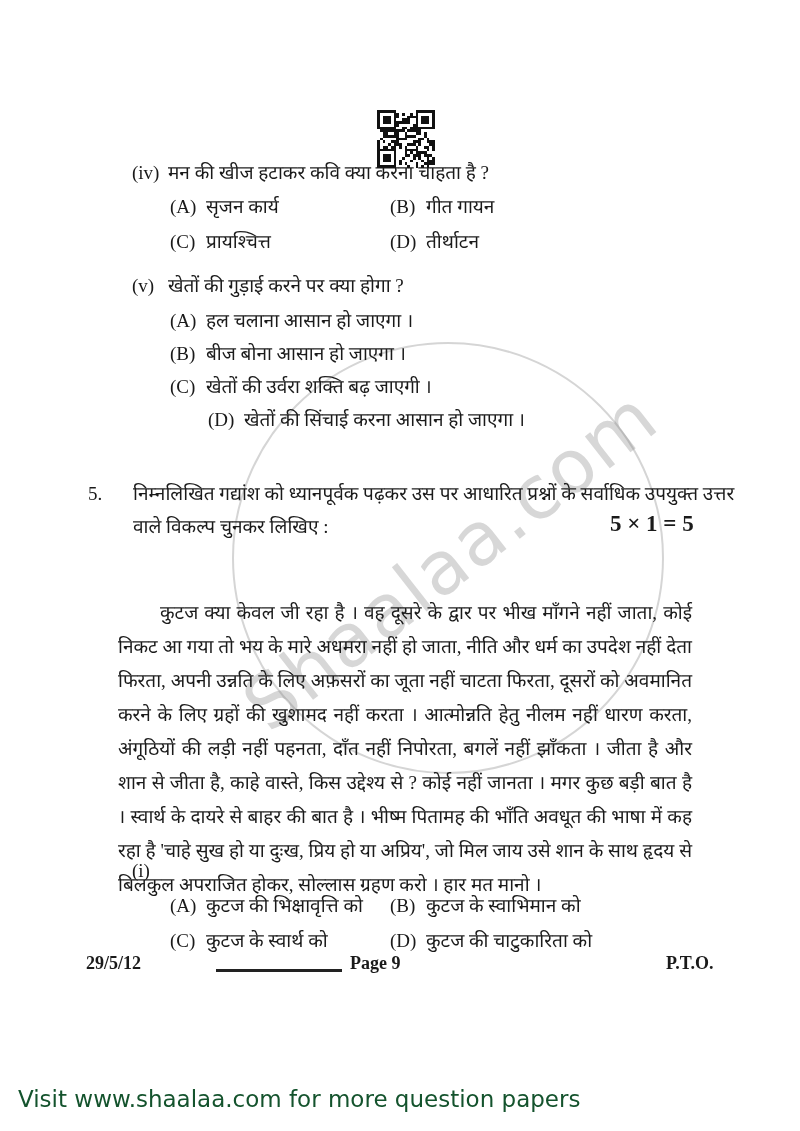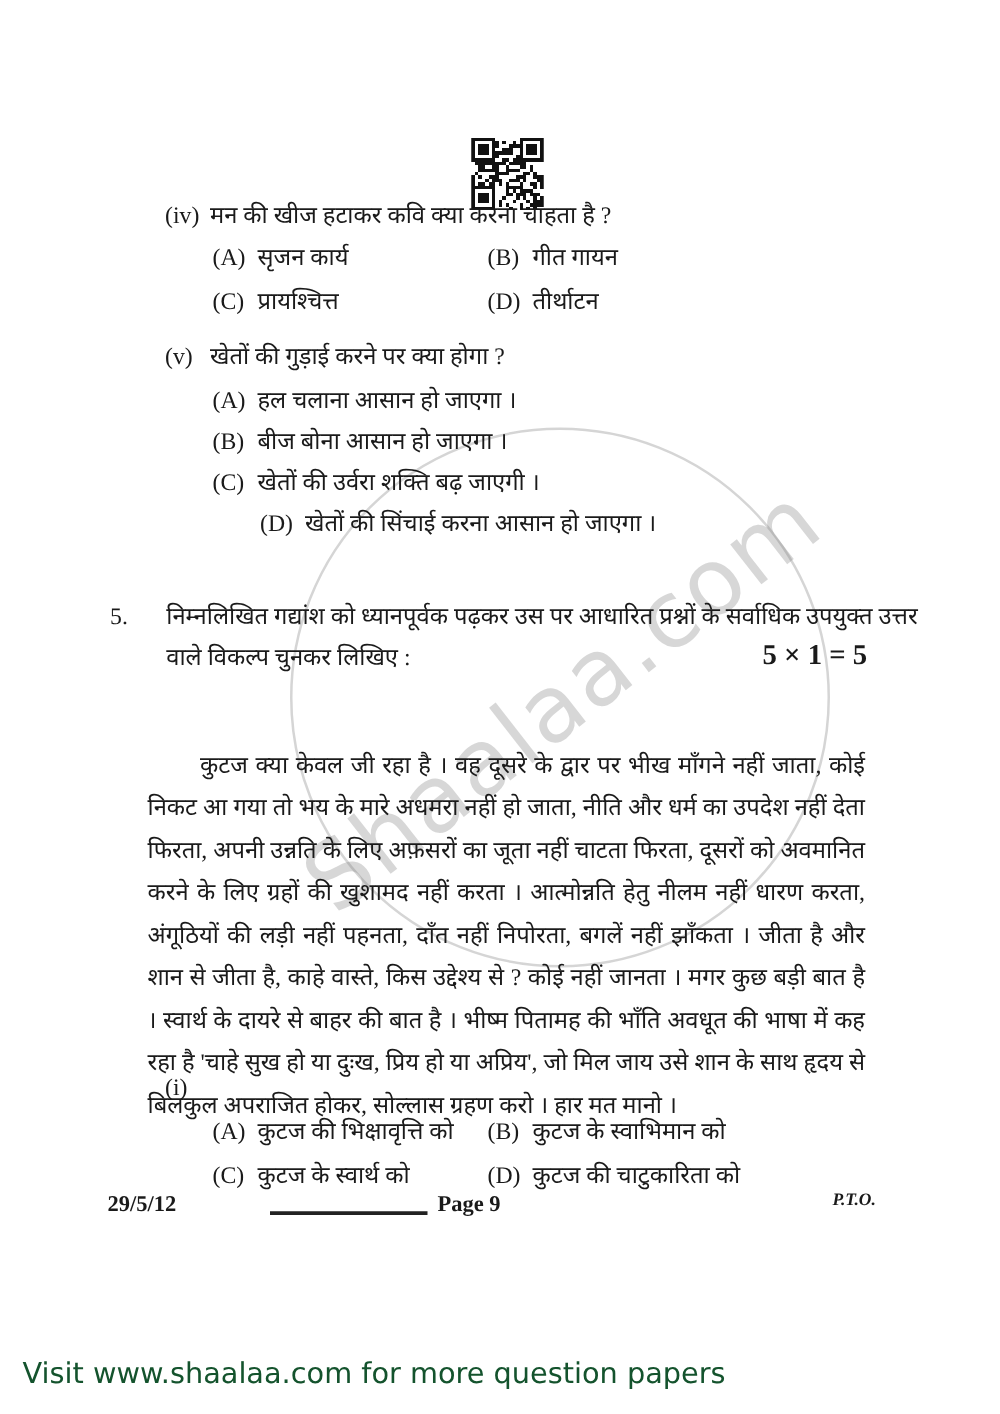--- a/index.html
+++ b/index.html
@@ -40,21 +40,21 @@
     white-space:normal;
     margin-top:48px;
   }
 
   .qr { position:absolute; left:377px; top:110px; width:58px; height:58px; }
   .qr svg { width:100%; height:100%; display:block; }
 
   .footer-code { position:absolute; left:86px; top:953px; font-weight:bold; font-size:18px; }
   .footer-line { position:absolute; left:216px; top:969px; width:126px; height:2.5px; background:#222; }
   .footer-page { position:absolute; left:350px; top:953px; font-weight:bold; font-size:18px; }
-  .footer-pto  { position:absolute; left:666px; top:953px; font-weight:bold; font-style:italic; font-size:14px; }
+  .footer-pto  { position:absolute; left:666px; top:953px; font-weight:bold; font-size:18px; }
 
   .marks { position:absolute; left:610px; top:511px; font-weight:bold; font-size:23px; }
 
   .banner {
     position:absolute; left:18px; top:1086px;
     font-size:23px; color:#14532d;
     font-family:"DejaVu Sans", sans-serif;
   }
 </style>
 </head>

